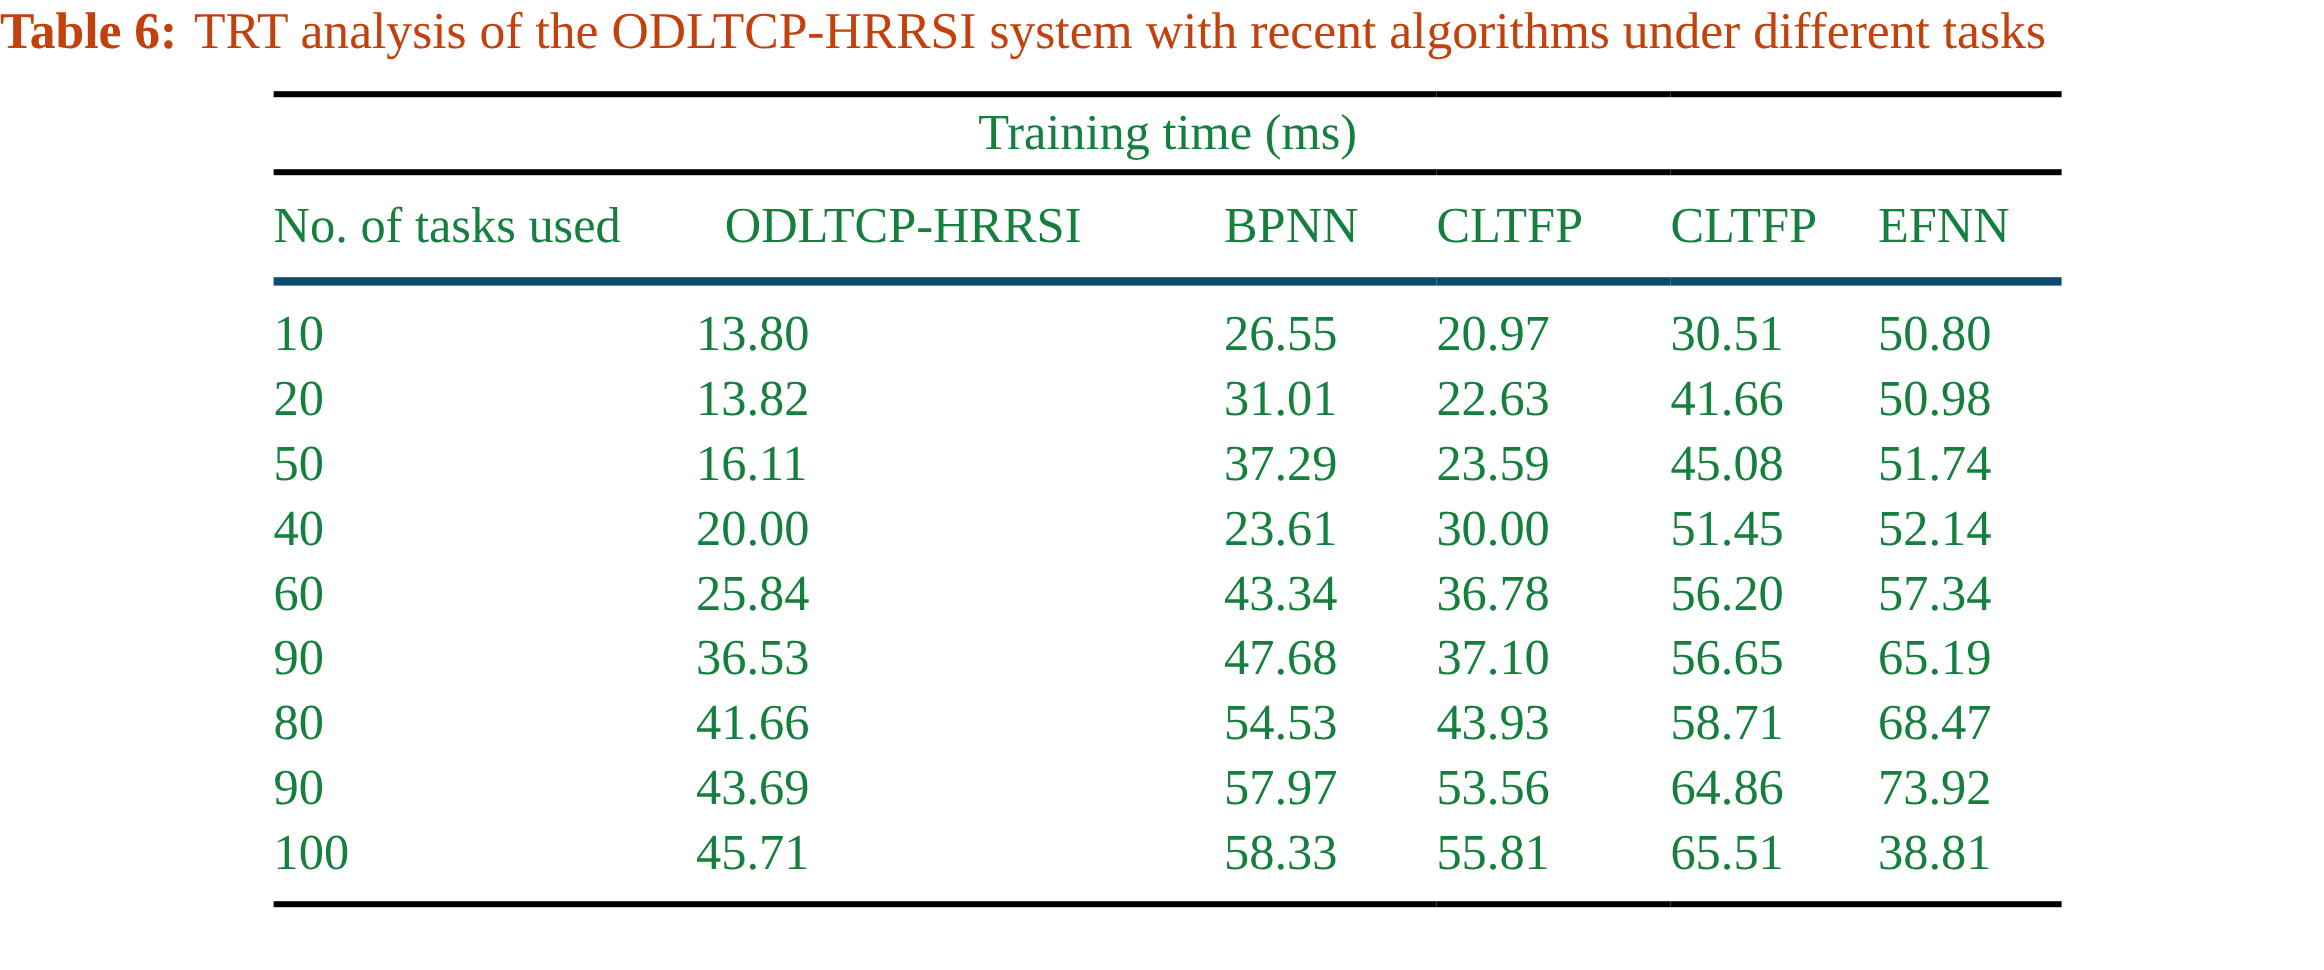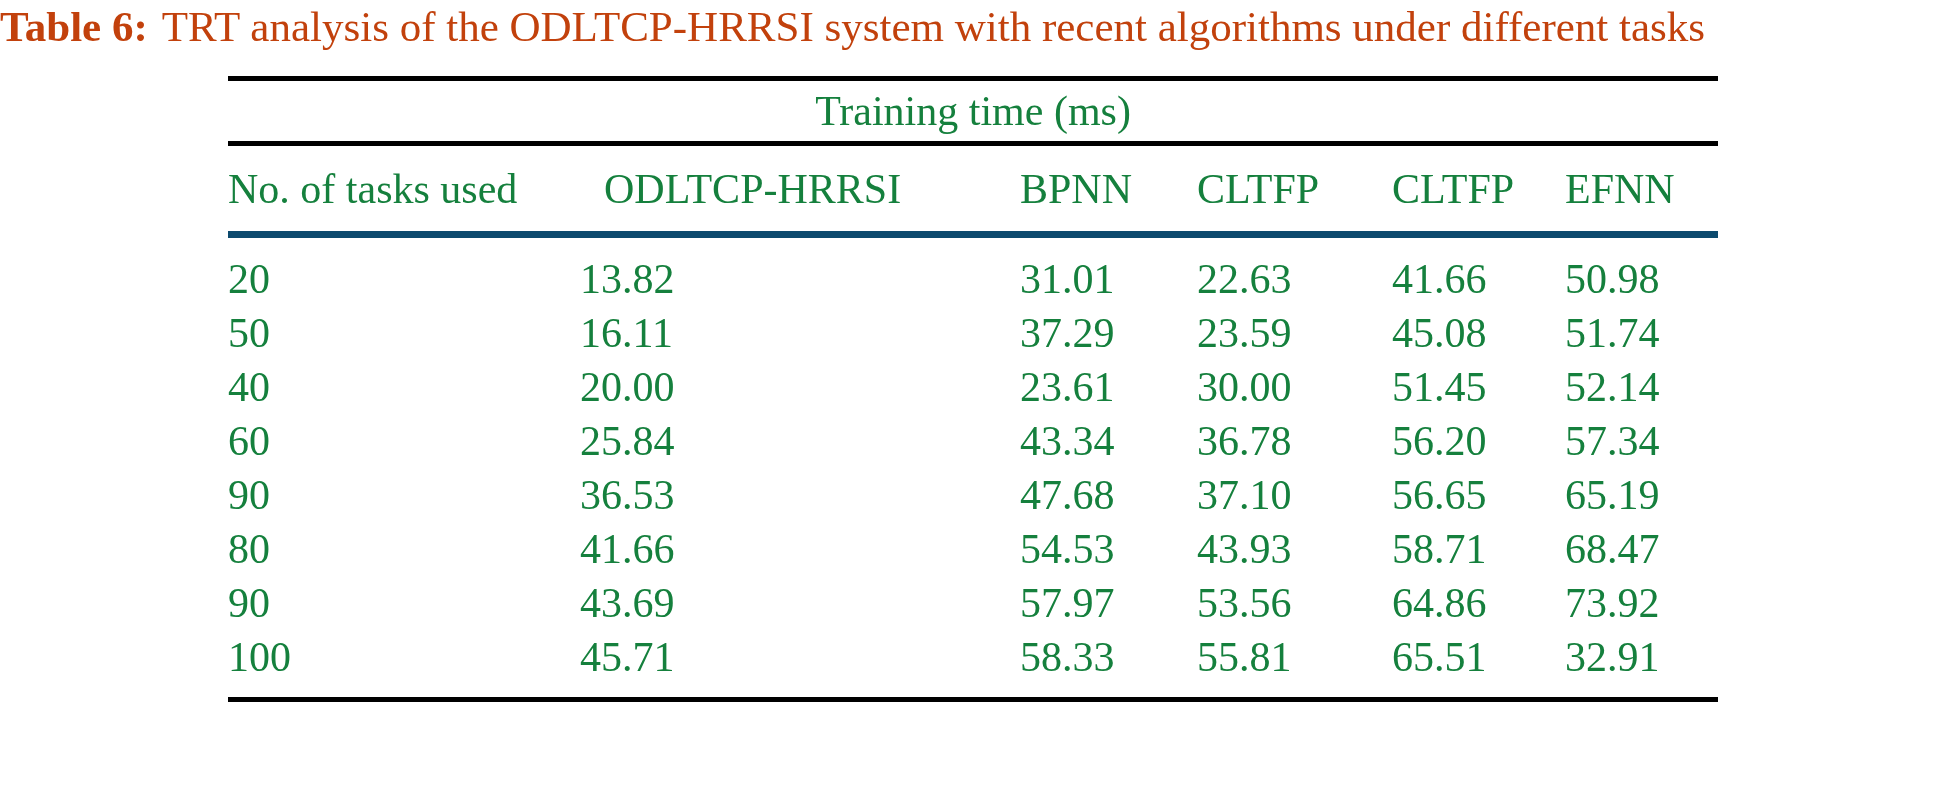--- a/index.html
+++ b/index.html
@@ -98,20 +98,28 @@
             <th>No. of tasks used</th>
             <th class="indent-head">ODLTCP-HRRSI</th>
             <th>BPNN</th>
             <th>CLTFP</th>
             <th>CLTFP</th>
             <th>EFNN</th>
           </tr>
       </thead>
       <tbody>
           <tr>
+            <td>10</td>
+            <td>13.80</td>
+            <td>26.55</td>
+            <td>20.97</td>
+            <td>30.51</td>
+            <td>50.80</td>
+          </tr>
+          <tr>
             <td>20</td>
             <td>13.82</td>
             <td>31.01</td>
             <td>22.63</td>
             <td>41.66</td>
             <td>50.98</td>
           </tr>
           <tr>
             <td>50</td>
             <td>16.11</td>
@@ -159,19 +167,19 @@
             <td>53.56</td>
             <td>64.86</td>
             <td>73.92</td>
           </tr>
           <tr>
             <td>100</td>
             <td>45.71</td>
             <td>58.33</td>
             <td>55.81</td>
             <td>65.51</td>
-            <td>32.91</td>
+            <td>38.81</td>
           </tr>
         </tbody>
     </table>
   </div>
 
 </div>
 
 </body></html>

